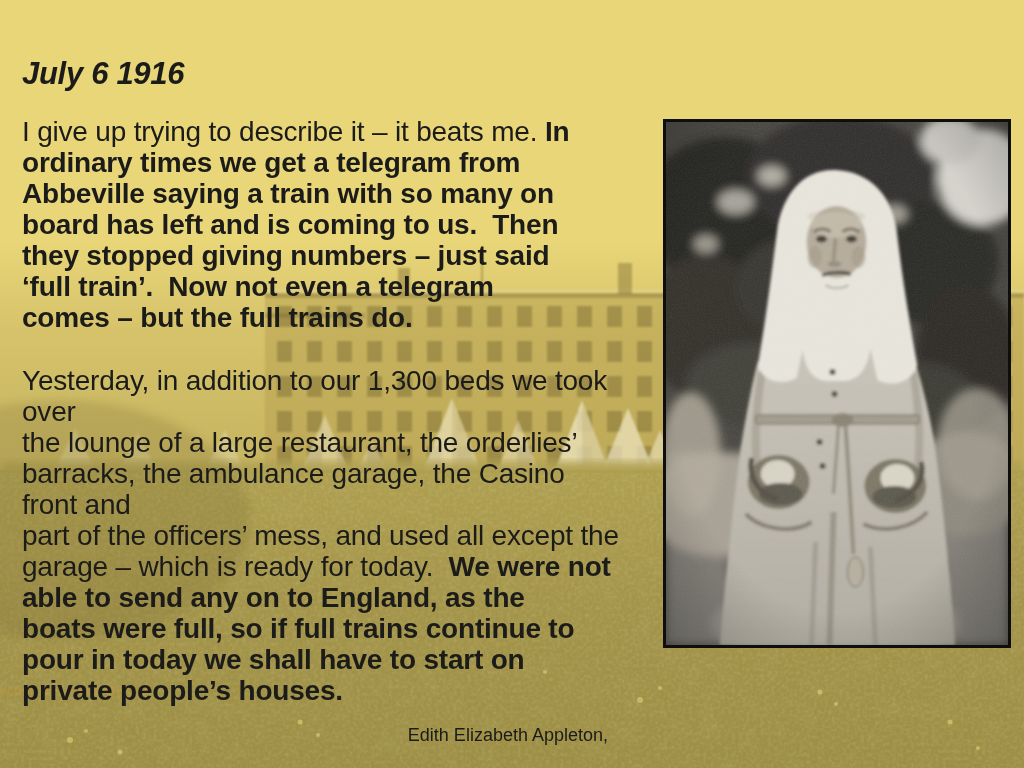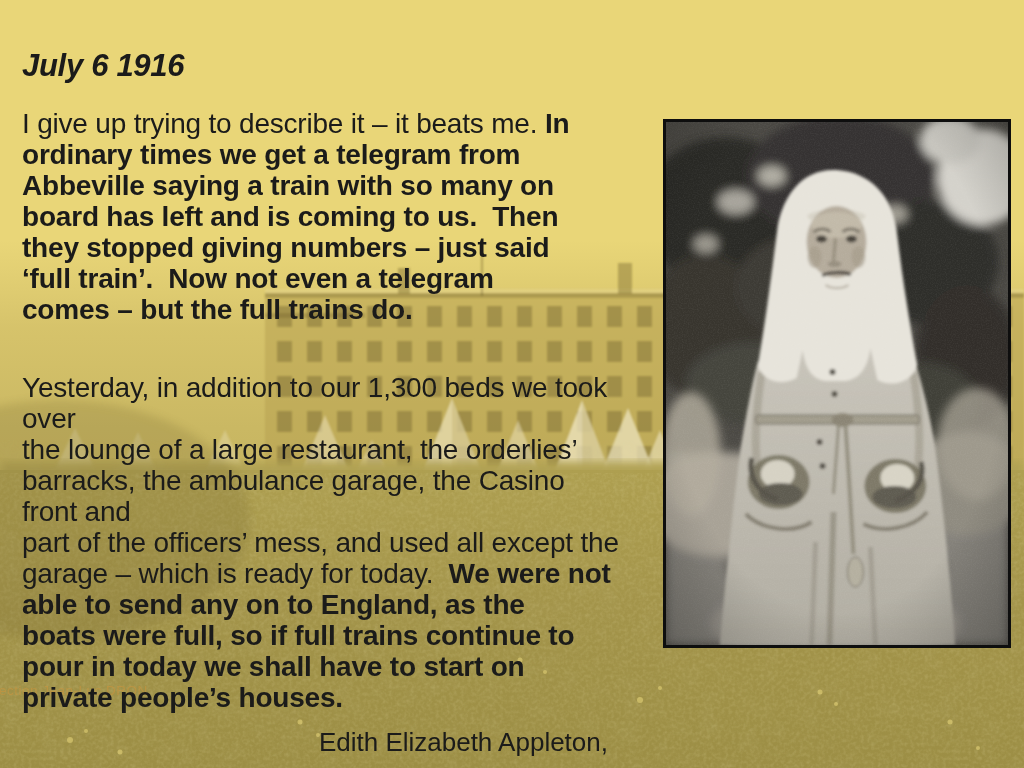--- a/index.html
+++ b/index.html
@@ -10,36 +10,36 @@
     font-family:"Liberation Sans", sans-serif;
     color:#1b1b1a;
   }
   .bg { position:absolute; inset:0; z-index:0; }
   .watermark {
     position:absolute; left:-8px; top:683px; z-index:1;
     font-size:13.5px; letter-spacing:0.5px;
     color:#d2953c; opacity:0.5;
   }
   .content {
-    position:absolute; left:22px; top:48px; width:600px; z-index:2;
+    position:absolute; left:22px; top:56px; width:600px; z-index:2;
   }
   .slide-title {
     font-size:31px; font-weight:bold; font-style:italic;
     line-height:36px; letter-spacing:-0.3px;
   }
   .para {
     white-space:pre-wrap;
     font-size:28px; line-height:31px; letter-spacing:-0.2px;
   }
   .para .b { font-weight:bold; }
   .p1 { margin-top:24px; }
-  .p2 { margin-top:47px; }
+  .p2 { margin-top:32px; }
   .attribution {
     margin-top:14px; width:586px; text-align:right;
-    font-size:26px; line-height:30px;
+    font-size:18px; line-height:30px;
   }
   .attribution .place { font-style:italic; }
   .photo-frame {
     position:absolute; left:663px; top:119px; z-index:2;
     width:348px; height:529px;
     border:3px solid #0e0e0e; background:#3c3b37;
   }
   .photo-frame svg { display:block; width:100%; height:100%; }
 </style>
 </head>

